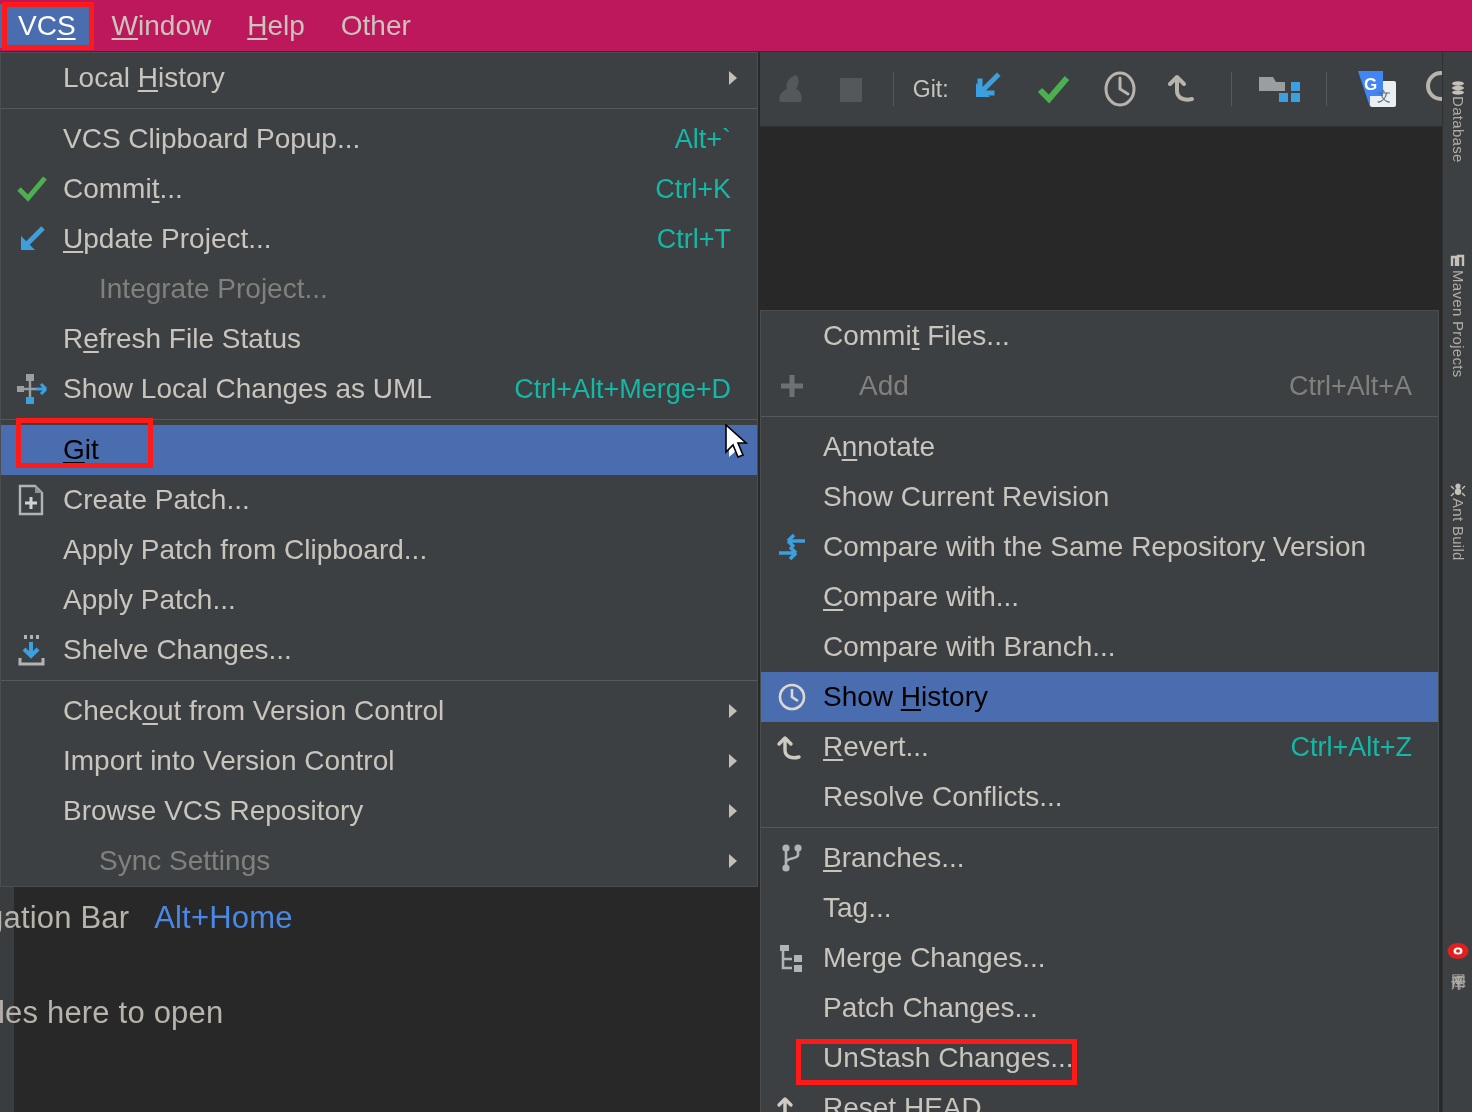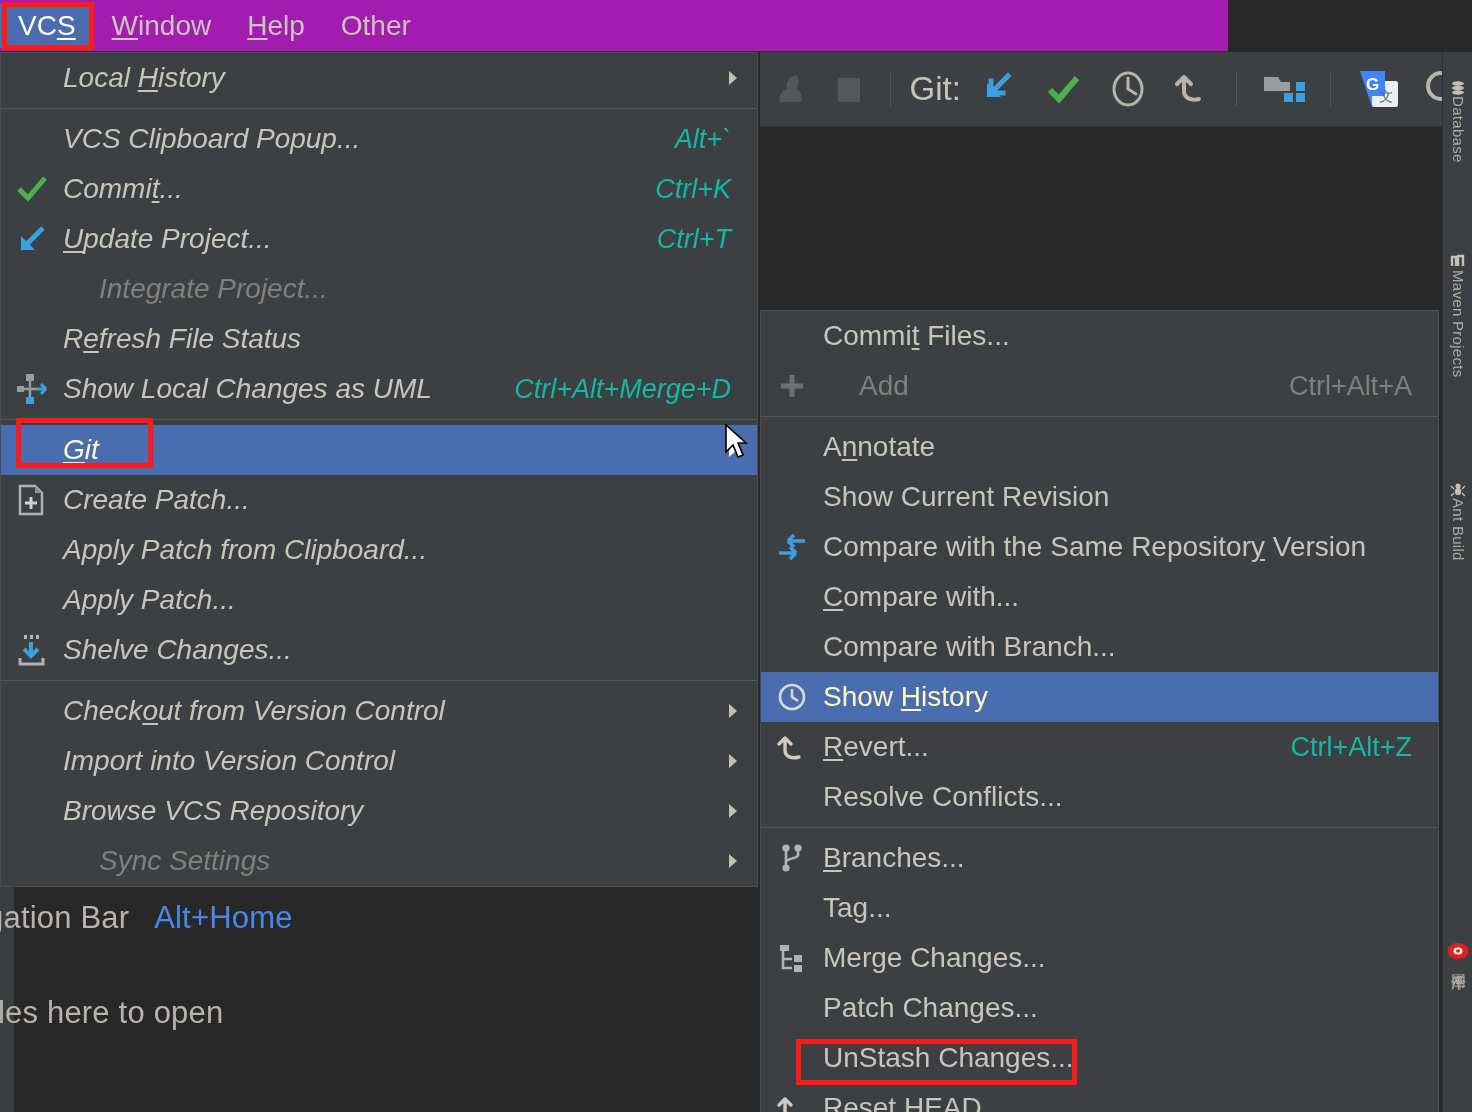--- a/index.html
+++ b/index.html
@@ -33,74 +33,74 @@
 
   
   .toolbar {
     position:absolute; left:760px; top:52px; width:712px; height:75px;
     background:#3c4043;
     display:flex; align-items:center;
     border-bottom:1px solid #2f3133;
   }
   .tb-item { display:flex; align-items:center; justify-content:center; height:75px; }
   .tb-sep { width:1px; height:34px; background:#55595c; margin:0 11px; }
-  .tb-label { color:#c8c4bc; font-size:33px; margin:0 4px 0 8px; }
+  .tb-label { color:#c8c4bc; font-size:23px; margin:0 4px 0 8px; }
 
   
   .right-bar {
     position:absolute; right:0; top:52px; width:30px; height:1060px;
     background:#3c4043;
     border-left:1px solid #2f3133;
   }
   .rb-item {
     position:absolute; left:0; width:30px;
     display:flex; flex-direction:column; align-items:center;
   }
   .rb-text {
     writing-mode:vertical-rl;
     color:#b0aca4; font-size:15px; white-space:nowrap;
     letter-spacing:0.3px;
   }
 
   
   .menubar {
-    position:absolute; left:0; top:0; width:1228px; height:52px;
-    background:#a21caf;
+    position:absolute; left:0; top:0; width:1472px; height:52px;
+    background:#be185d;
     display:flex; align-items:center;
     border-bottom:1px solid #2f3133;
     z-index:20;
   }
   .menubar-item {
     height:44px; padding:0 18px;
     display:flex; align-items:center;
     color:#c9c5bd; font-size:28px;
     cursor:default;
   }
   .menubar-item.active { background:#4a6db0; color:#ffffff; }
   .u { text-decoration:underline; text-underline-offset:3px; }
 
   .menu-panel {
     position:absolute;
     background:#3c4043;
     border:1px solid #4a4e51;
     z-index:30;
   }
-  #vcs-menu { left:0; top:52px; width:758px;font-style:italic; }
+  #vcs-menu { left:0; top:52px; width:758px; }
   #git-menu { left:760px; top:310px; width:679px; }
 
   .menu-item {
     position:relative;
     display:flex; align-items:center;
     height:50px;
     color:#c9c5bd;
     font-size:28px;
     white-space:nowrap;
     cursor:default;
   }
-  .menu-item.selected { background:#4a6db0; color:#fef9c3; }
+  .menu-item.selected { background:#4a6db0; color:#000000; }
   .menu-item.disabled { color:#82807c;gap:36px; }
   .mi-icon {
     width:62px; min-width:62px; height:100%;
     display:flex; align-items:center; justify-content:center;
   }
   .mi-label { flex:1; padding-right:16px; }
   .mi-accel { color:#14b8a6; font-size:27px; padding-right:26px; }
   .menu-item.disabled .mi-accel { color:#82807c; }
   .mi-arrow { position:absolute; right:16px; top:50%; transform:translateY(-50%); }
   .menu-sep { height:1px; background:#55595c; margin:5px 0; }

